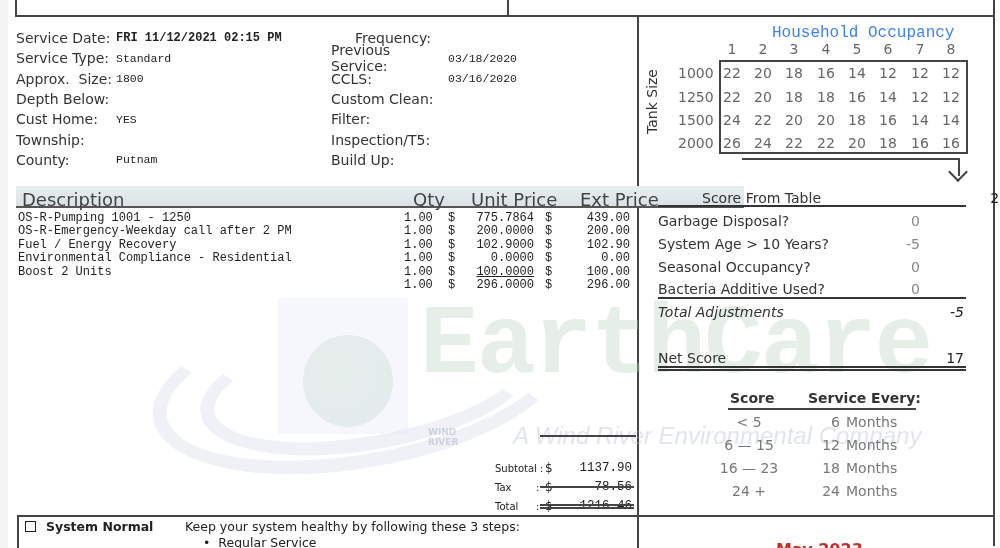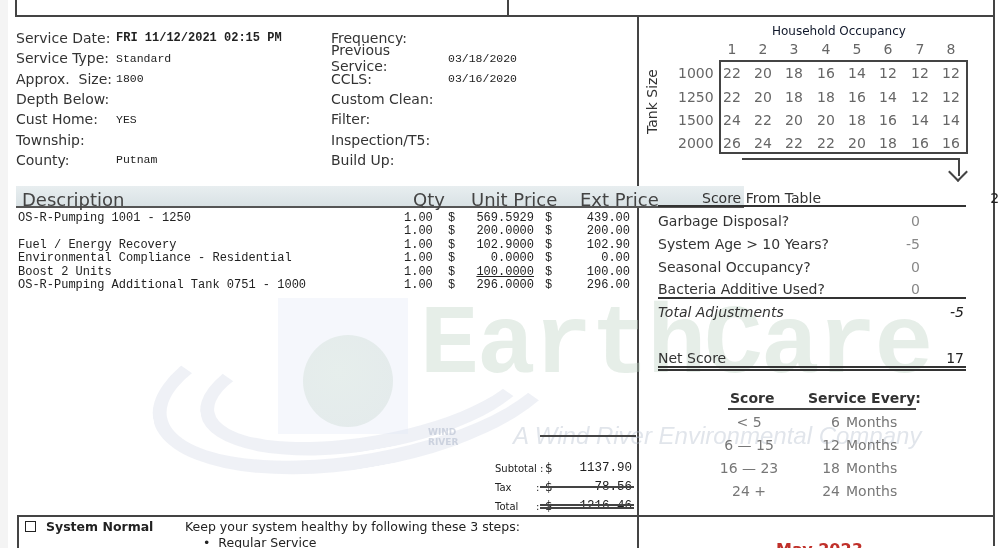--- a/index.html
+++ b/index.html
@@ -17,21 +17,21 @@
   .info-col { position: absolute; top: 28px; }
   .info-row { height: 20.3px; display: flex; align-items: center; font-size: 14px; }
   .info-label { color: #333; }
   .info-val { font-size: 11.5px; color: #222; }
   .info-val.bold { font-weight: bold; font-size: 12px; }
 
   
   .vdiv { position: absolute; left: 629px; top: 16px; width: 2px; height: 532px; background: #444; }
 
   
-  .occ-title { position: absolute; left: 764px; top: 24px; font-size: 12px; color: #0f172a; }
+  .occ-title { position: absolute; left: 764px; top: 24px; font-size: 16px; color: #3b82f6; font-family: Liberation Mono, monospace; }
   .occ-head { position: absolute; top: 41px; font-size: 14px; color: #666; width: 32px; text-align: center; }
   .tank-label { position: absolute; left: 636px; top: 109px; font-size: 14px; color: #333; transform: rotate(-90deg); transform-origin: left top; white-space: nowrap; }
   .tank-size { position: absolute; left: 670px; font-size: 14px; color: #666; width: 34px; text-align: right; }
   .occ-grid { position: absolute; left: 711px; top: 60px; width: 249px; height: 94px; border: 2px solid #444; }
   .occ-cell { position: absolute; font-size: 14px; color: #666; width: 32px; text-align: center; }
   .arrow-line { position: absolute; left: 734px; top: 158px; width: 218px; height: 2px; background: #444; }
   .arrow-down { position: absolute; left: 950px; top: 158px; width: 2px; height: 18px; background: #444; }
   .arrow-head { position: absolute; left: 943px; top: 165px; width: 14px; height: 14px; border-right: 2px solid #444; border-bottom: 2px solid #444; transform: rotate(45deg); }
 
   
@@ -111,21 +111,21 @@
       <span class="info-val mono"></span>
     </div>
     <div class="info-row">
       <span class="info-label" style="width:100px;">County:</span>
       <span class="info-val mono">Putnam</span>
     </div>
   </div>
 
   <div class="info-col" style="left:323px;">
     <div class="info-row">
-      <span class="info-label" style="width:117px;">Frequency:</span>
+      <span class="info-label" style="width:117px;margin-left:24px;">Frequency:</span>
       <span class="info-val mono"></span>
     </div>
     <div class="info-row">
       <span class="info-label" style="width:117px;">Previous Service:</span>
       <span class="info-val mono">03/18/2020</span>
     </div>
     <div class="info-row">
       <span class="info-label" style="width:117px;">CCLS:</span>
       <span class="info-val mono">03/16/2020</span>
     </div>
@@ -222,25 +222,26 @@
     <span style="left:397px;">Qty</span>
     <span style="left:455px;">Unit Price</span>
     <span style="left:556px;margin-left:8px;">Ext Price</span>
   </div>
 
   <div class="li-body mono">
     <div class="li-row">
       <span style="left:0;">OS-R-Pumping 1001 - 1250</span>
       <span style="left:386px;">1.00</span>
       <span style="left:430px;">$</span>
-      <span style="right:100px;">569.5929</span>
+      <span style="right:100px;">775.7864</span>
       <span style="left:527px;">$</span>
       <span style="right:4px;">439.00</span>
     </div>
     <div class="li-row">
+      <span style="left:0;">OS-R-Emergency-Weekday call after 2 PM</span>
       <span style="left:386px;">1.00</span>
       <span style="left:430px;">$</span>
       <span style="right:100px;">200.0000</span>
       <span style="left:527px;">$</span>
       <span style="right:4px;">200.00</span>
     </div>
     <div class="li-row">
       <span style="left:0;">Fuel / Energy Recovery</span>
       <span style="left:386px;">1.00</span>
       <span style="left:430px;">$</span>
@@ -258,21 +259,20 @@
     </div>
     <div class="li-row">
       <span style="left:0;">Boost 2 Units</span>
       <span style="left:386px;">1.00</span>
       <span style="left:430px;">$</span>
       <span style="right:100px;text-decoration:underline;">100.0000</span>
       <span style="left:527px;">$</span>
       <span style="right:4px;">100.00</span>
     </div>
     <div class="li-row">
-      <span style="left:0;">OS-R-Pumping Additional Tank 0751 - 1000</span>
       <span style="left:386px;">1.00</span>
       <span style="left:430px;">$</span>
       <span style="right:100px;">296.0000</span>
       <span style="left:527px;">$</span>
       <span style="right:4px;">296.00</span>
     </div>
   </div>
 
   <div class="tot-line" style="top:435px;width:96px;"></div>
   <div class="totals">

